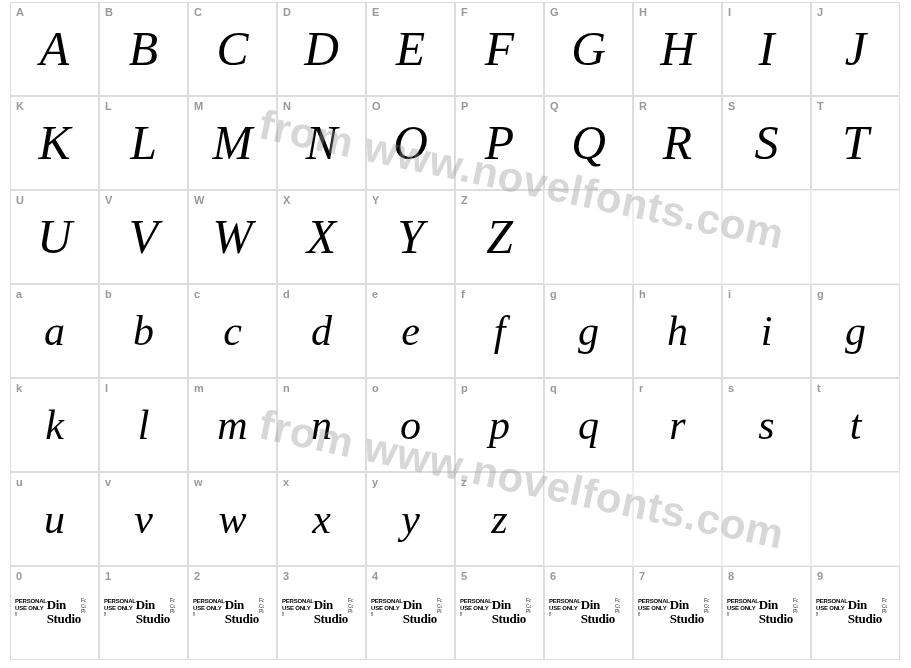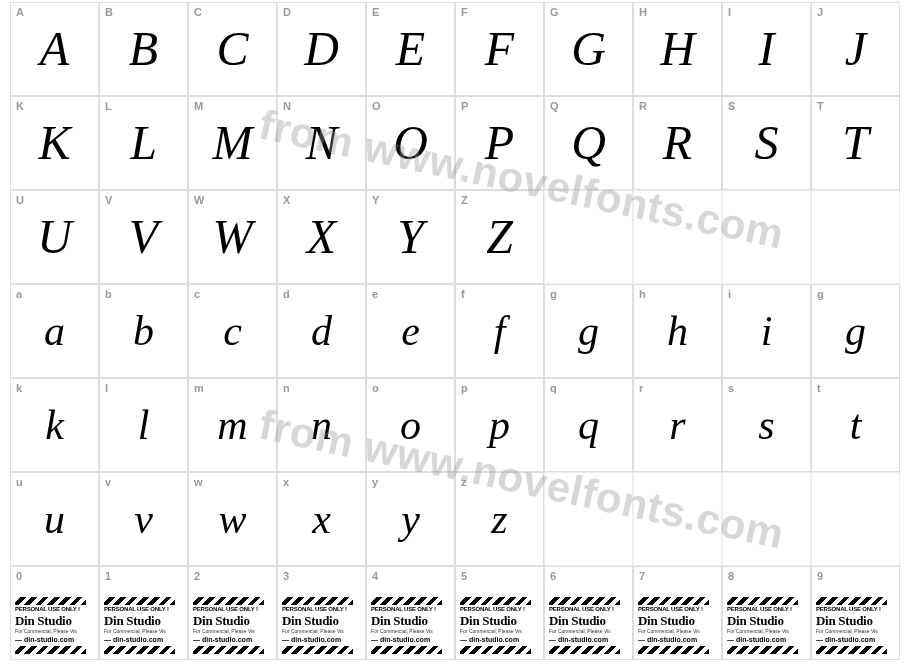--- a/index.html
+++ b/index.html
@@ -50,21 +50,20 @@
   .glyph.empty {
     font-size: 0;
   }
   .digit-cell .glyph-img {
     position: absolute;
     bottom: 4px;
     left: 4px;
     right: 12px;
     height: 58px;
     display: flex;
-    flex-direction: column;
     font-size: 6px;
     line-height: 1.1;
     color: #000;
     overflow: hidden;
   }
   .stripe {
     height: 8px;
     background: repeating-linear-gradient(
       -45deg,
       #000 0, #000 4px, #fff 4px, #fff 8px

